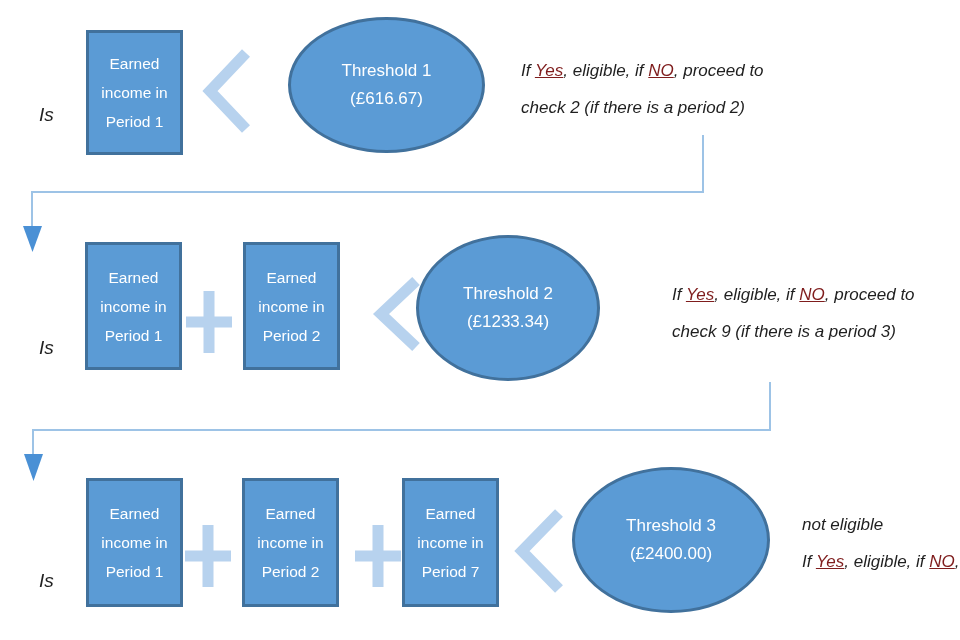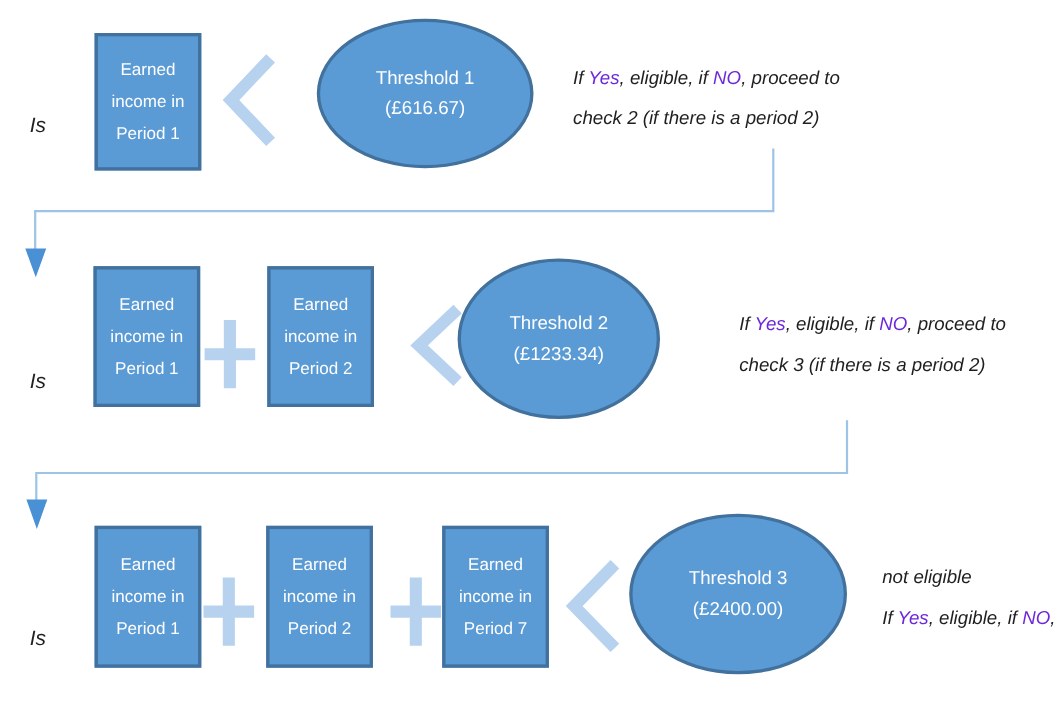--- a/index.html
+++ b/index.html
@@ -13,27 +13,27 @@
     display:flex;flex-direction:column;align-items:center;justify-content:center;
     color:#ffffff;text-align:center;font-size:15.5px;line-height:29px;
   }
   .ellipse{
     position:absolute;box-sizing:border-box;border-radius:50%;
     background:#5b9bd5;border:3px solid #41719c;
     display:flex;flex-direction:column;align-items:center;justify-content:center;
     color:#ffffff;text-align:center;font-size:17px;line-height:28px;
   }
   .is-label{
-    position:absolute;font-style:italic;font-size:19px;color:#1f1f1f;
+    position:absolute;font-style:italic;font-size:19px;color:#1f1f1f;margin-left:12px;
   }
   .note{
     position:absolute;font-style:italic;font-size:17px;line-height:37px;
     color:#1f1f1f;white-space:nowrap;
   }
-  .red{color:#6d28d9;}
+  .red{color:#7f1d1d;text-decoration:underline;}
   svg.overlay{position:absolute;left:0;top:0;pointer-events:none;}
   .conn{stroke:#9dc3e6;stroke-width:2;fill:none;}
   .op{stroke:#b7d2ee;stroke-width:11;fill:none;stroke-linecap:butt;stroke-linejoin:miter;}
   .arrowhead{fill:#4a90d5;stroke:none;}
 </style>
 </head>
 <body>
 
 <div class="canvas">
 
@@ -87,21 +87,21 @@
     <span>Period 2</span>
   </div>
 
   <div class="ellipse" style="left:416px;top:235px;width:184px;height:146px">
     <span>Threshold 2</span>
     <span>(£1233.34)</span>
   </div>
 
   <div class="note" style="left:672px;top:276px">
     <div><span>If </span><span class="red">Yes</span><span>, eligible, if </span><span class="red">NO</span><span>, proceed to</span></div>
-    <div>check 3 (if there is a period 2)</div>
+    <div>check 9 (if there is a period 3)</div>
   </div>
 
   <span class="is-label" style="left:27px;top:570px">Is</span>
 
   <div class="box" style="left:86px;top:478px;height:129px">
     <span>Earned</span>
     <span>income in</span>
     <span>Period 1</span>
   </div>
 

